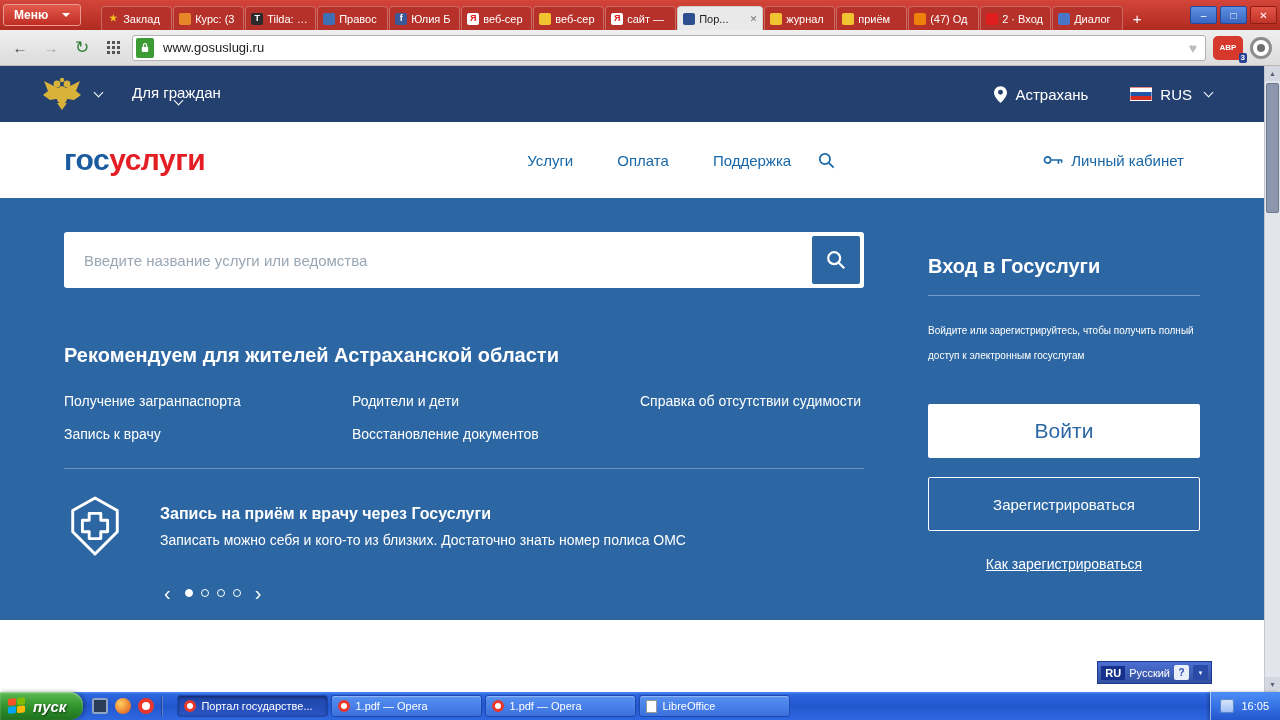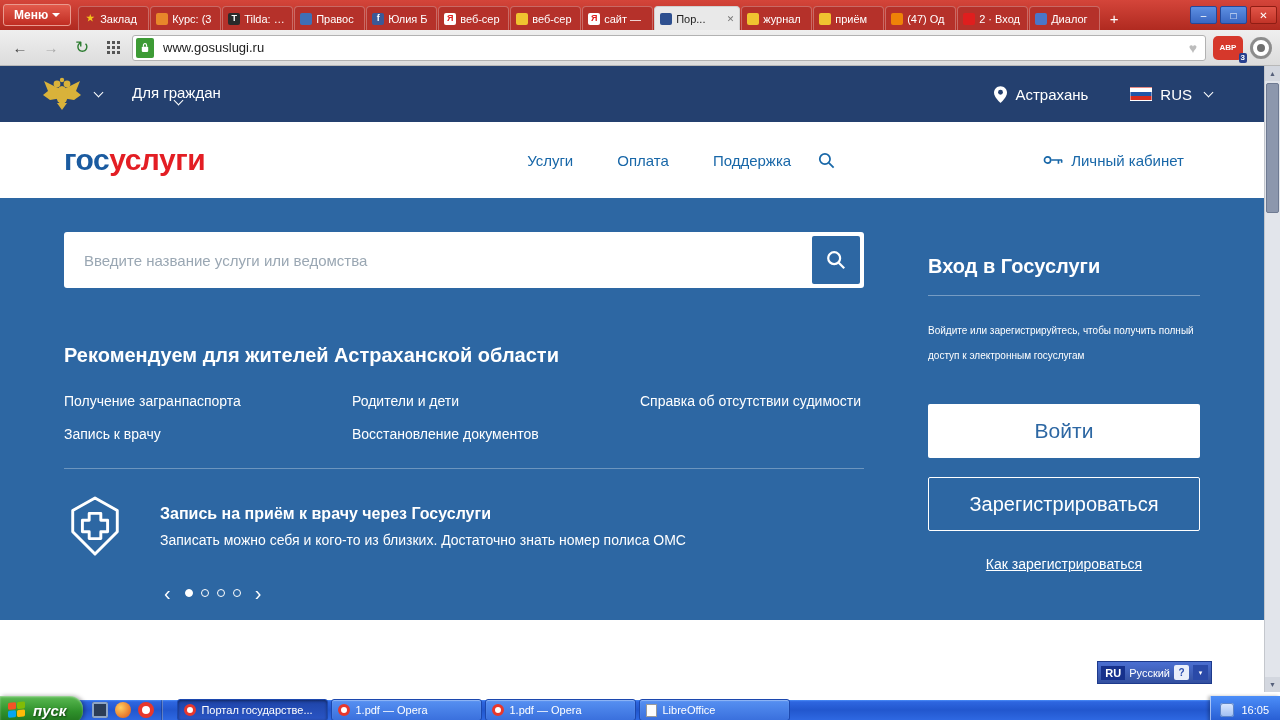--- a/index.html
+++ b/index.html
@@ -2,21 +2,21 @@
 <html><head>
 <meta charset="utf-8">
 <style>
   * { margin:0; padding:0; box-sizing:border-box; }
   body { background:#333; font-family:"Liberation Sans", sans-serif; }
   .screen { position:relative; width:1280px; height:720px; overflow:hidden; background:#fff; }
 
   
   .titlebar { position:absolute; top:0; left:0; width:100%; height:30px;
     background:linear-gradient(#d4453a,#b02a20); display:flex; align-items:flex-end; padding:0 3px; }
-  .menu-btn { align-self:center; height:22px; margin-right:7px; padding:0 10px; display:flex; align-items:center; gap:4px;
+  .menu-btn { align-self:center; height:22px; margin-right:20px; padding:0 10px; display:flex; align-items:center; gap:14px;
     background:linear-gradient(#e25a4c,#c02d22); border:1px solid #e99a8e; border-radius:3px;
     color:#fff; font-size:12px; font-weight:bold; cursor:pointer; }
   .chev-s { width:0; height:0; border-left:4px solid transparent; border-right:4px solid transparent; border-top:4px solid #fff; }
   .tabs { flex:1; display:flex; align-items:flex-end; height:100%; overflow:hidden; }
   .tab { width:71px; height:24px; display:flex; align-items:center; gap:4px; padding:0 5px;
     background:#b5312a; border:1px solid rgba(255,255,255,.28); border-bottom:none;
     border-radius:4px 4px 0 0; margin-right:1px; color:#fff; font-size:11px; cursor:pointer; flex:none; }
   .tab.active { width:86px; background:#e9e9e9; color:#222; border-color:#d0d0d0; }
   .favicon { width:12px; height:12px; border-radius:2px; display:flex; align-items:center; justify-content:center;
     font-size:9px; font-weight:bold; flex:none; line-height:1; }
@@ -93,21 +93,21 @@
   .dot { width:8px; height:8px; border-radius:50%; border:1px solid #fff; cursor:pointer; }
   .dot.active { background:#fff; }
 
   .loginbox { position:absolute; left:928px; top:57px; width:272px; }
   .loginbox h2 { font-size:20px; font-weight:bold; }
   .divider2 { margin-top:17px; border-top:1px solid rgba(255,255,255,.35); }
   .loginbox p { margin-top:22px; font-size:10px; line-height:25px; }
   .btn-login { margin-top:36px; width:100%; height:54px; background:#fff; color:#2d67a3;
     border:none; border-radius:2px; font-size:21px; font-family:inherit; cursor:pointer; }
   .btn-reg { margin-top:19px; width:100%; height:54px; background:transparent; color:#fff;
-    border:1px solid #fff; border-radius:2px; font-size:20px; font-family:inherit; cursor:pointer; }
+    border:1px solid #fff; border-radius:2px; font-size:15px; font-family:inherit; cursor:pointer; }
   .how { display:block; margin-top:25px; text-align:center; color:#fff; text-decoration:underline;
     font-size:14px; cursor:pointer; }
 
   
   .scrollbar { position:absolute; top:66px; right:0; width:16px; height:626px;
     background:#e2e5eb; border-left:1px solid #c4c7cd; }
   .sb-btn { height:15px; display:flex; align-items:center; justify-content:center;
     font-size:7px; color:#55607a; background:#d3d7df; cursor:pointer; }
   .sb-btn.down { position:absolute; bottom:0; left:0; right:0; }
   .sb-thumb { position:absolute; top:17px; left:1px; right:1px; height:130px;
@@ -117,21 +117,21 @@
   .langbar { position:absolute; right:68px; bottom:36px; height:23px; z-index:6;
     display:flex; align-items:center; gap:4px; padding:0 3px;
     background:linear-gradient(#4b6fd2,#33509f); border:1px solid #1d3a8c; color:#fff; font-size:11px; cursor:pointer; }
   .lb-code { background:#16318c; padding:1px 4px; font-weight:bold; }
   .lb-help { width:15px; height:15px; background:#e9eefa; color:#2a4db0; display:flex; align-items:center;
     justify-content:center; font-weight:bold; font-size:10px; border-radius:2px; cursor:pointer; }
   .lb-opt { width:15px; height:15px; background:#2a4aa8; display:flex; align-items:center;
     justify-content:center; font-size:7px; cursor:pointer; }
 
   
-  .taskbar { position:absolute; bottom:0; left:0; width:100%; height:20px; display:flex; align-items:center;
+  .taskbar { position:absolute; bottom:0; left:0; width:100%; height:28px; display:flex; align-items:center;
     background:linear-gradient(#4c8ef8 0%, #2e66e0 9%, #2257ce 50%, #2e68e2 100%); }
   .start { height:28px; padding:0 17px 0 8px; display:flex; align-items:center; gap:6px; flex:none;
     background:linear-gradient(#5cbb53,#2f912b 55%,#1f711d); border-radius:0 13px 13px 0;
     color:#fff; font-size:15px; font-weight:bold; font-style:italic; text-shadow:1px 1px 2px rgba(0,0,0,.55);
     box-shadow:inset 0 1px 2px rgba(255,255,255,.45), 2px 0 4px rgba(0,0,0,.35); cursor:pointer; }
   .winflag { width:19px; height:17px; display:grid; grid-template-columns:8px 8px; grid-template-rows:7px 7px;
     gap:1px; transform:skewY(-5deg); }
   .winflag i { border-radius:1.5px; }
   .quicklaunch { display:flex; align-items:center; gap:7px; padding:0 9px; flex:none; }
   .ql { width:16px; height:16px; cursor:pointer; flex:none; }

